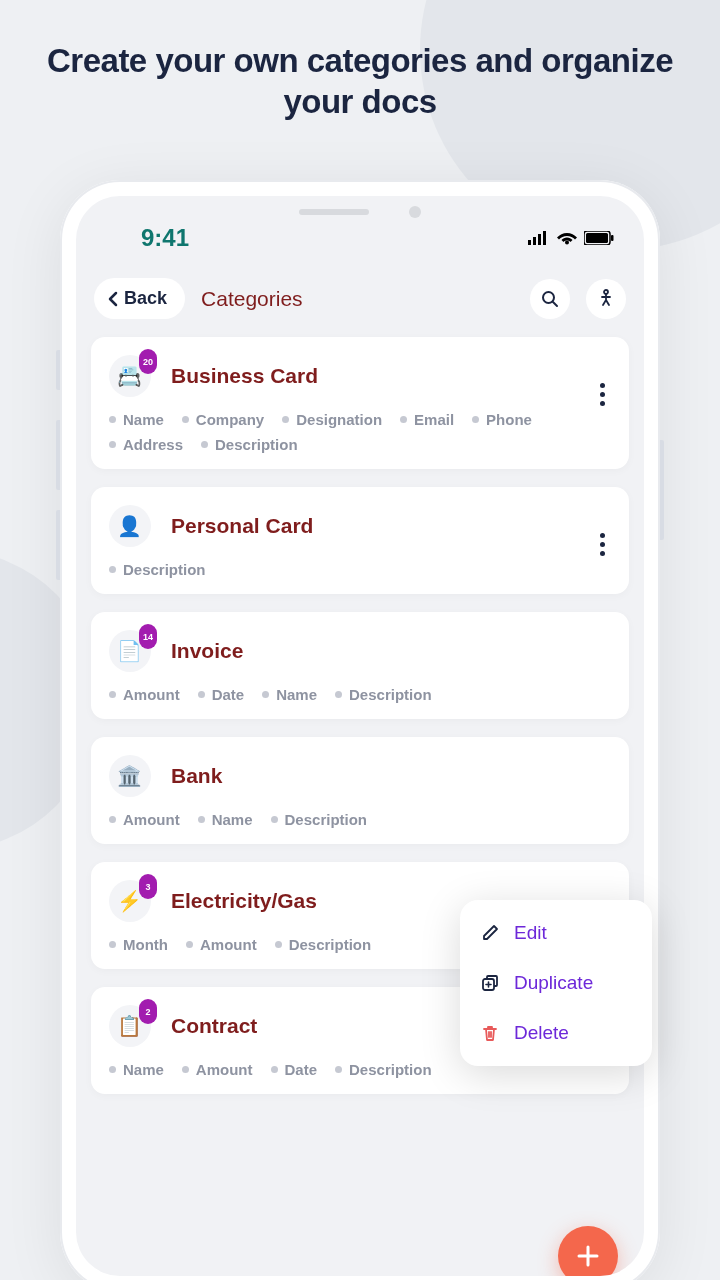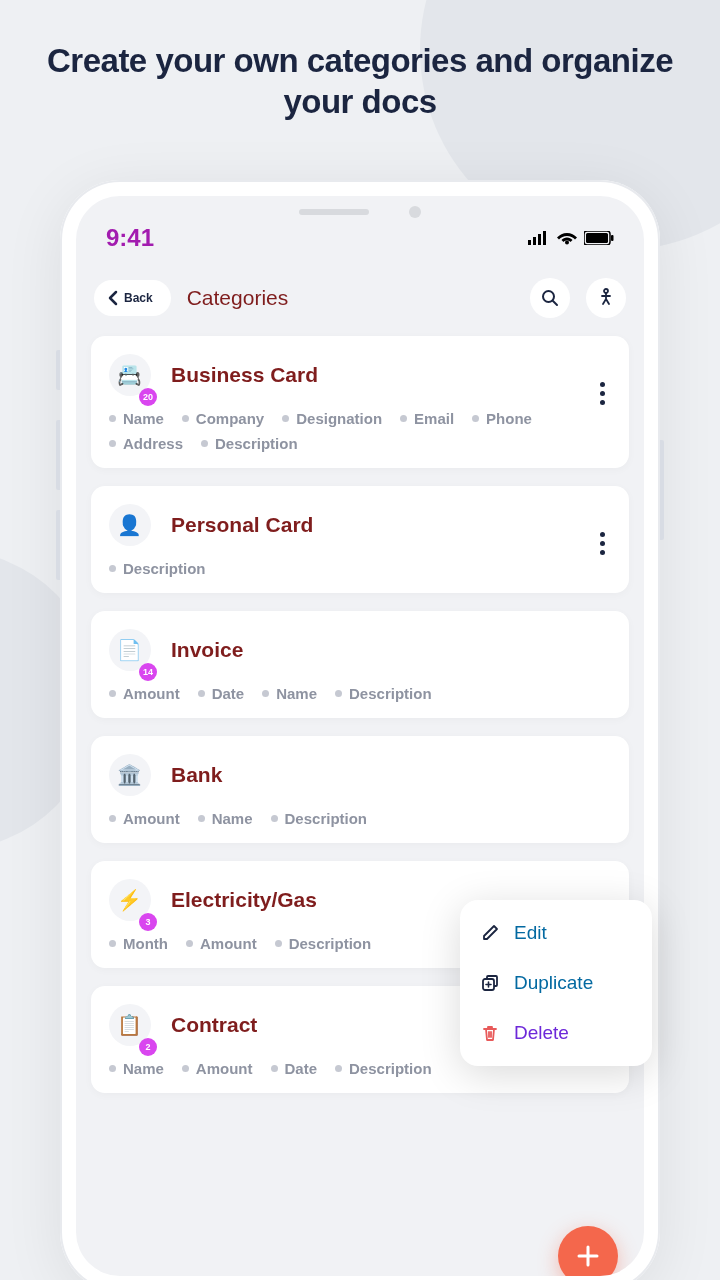--- a/index.html
+++ b/index.html
@@ -84,36 +84,36 @@
       height: 12px;
       background: #d8dade;
       border-radius: 50%;
     }
     .status-bar {
       display: flex;
       justify-content: space-between;
       align-items: center;
       padding: 28px 30px 8px;
     }
-    .time { font-size: 24px; font-weight: 700; color: #a21caf; }
+    .time { font-size: 24px; font-weight: 700; color: #0f766e; margin-left: 35px; }
     .status-icons { display: flex; gap: 7px; align-items: center; }
     .header {
       display: flex;
       align-items: center;
       padding: 18px 18px 14px;
       gap: 16px;
     }
     .back-pill {
       background: #fff;
       border-radius: 28px;
       padding: 10px 18px 10px 12px;
       display: flex;
       align-items: center;
       gap: 4px;
-      font-size: 12px;
+      font-size: 18px;
       font-weight: 600;
       color: #1b2540;
       cursor: pointer;
     }
     .page-title {
       font-size: 21px;
       color: #7f1d1d;
       font-weight: 500;
       flex: 1;
     }
@@ -154,32 +154,31 @@
       display: flex;
       align-items: center;
       justify-content: center;
       font-size: 20px;
       position: relative;
     }
     .badge {
       position: absolute;
       top: -6px;
       right: -6px;
-      background: #d946ef;
+      background: #a21caf;
       color: #fff;
       font-size: 9px;
       font-weight: 700;
       min-width: 18px;
-      height: 18px;
+      height: 25px;
       border-radius: 9px;
       display: flex;
       align-items: center;
       justify-content: center;
       padding: 0 3px;
-      margin-top: 40px;
     }
     .card-title {
       font-size: 21px;
       font-weight: 700;
       color: #7f1d1d;
     }
     .more-btn {
       position: absolute;
       right: 16px;
       top: 38px;
@@ -226,21 +225,21 @@
       padding: 8px 0;
       width: 192px;
       z-index: 10;
     }
     .menu-item {
       display: flex;
       align-items: center;
       gap: 14px;
       padding: 14px 20px;
       font-size: 19px;
-      color: #0369a1;
+      color: #6d28d9;
       cursor: pointer;
     }
     .menu-item.danger { color: #6d28d9; }
     .fab {
       position: absolute;
       bottom: -10px;
       right: 26px;
       width: 60px;
       height: 60px;
       background: #f4674c;

